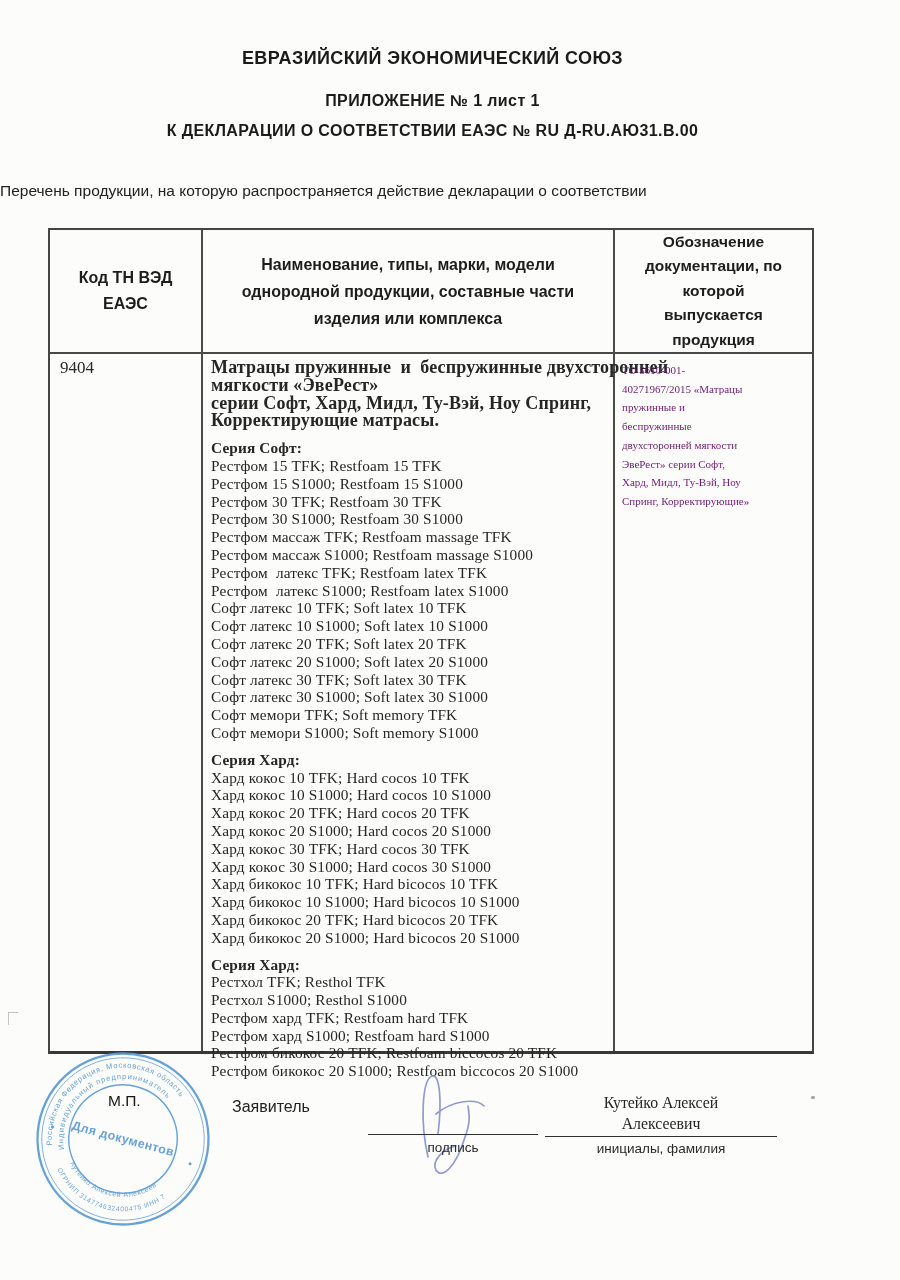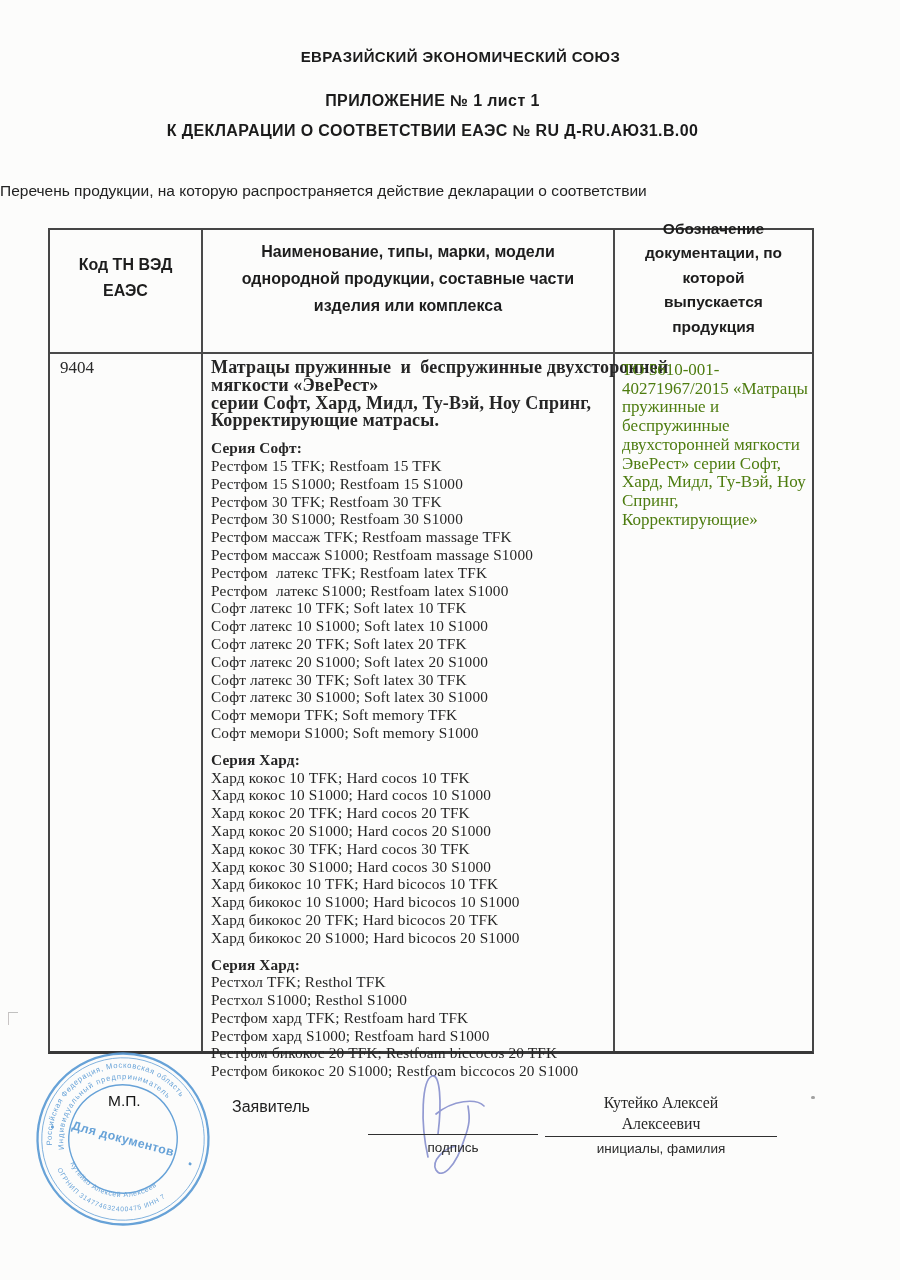--- a/index.html
+++ b/index.html
@@ -1,40 +1,40 @@
 <!DOCTYPE html>
 <html><head>
 <meta charset="utf-8">
 <style>
   html,body{margin:0;padding:0;}
   body{width:900px;height:1280px;background:#f4f4f2;font-family:"Liberation Sans",sans-serif;}
   .page{position:relative;width:900px;height:1280px;background:#fcfcfb;overflow:hidden;color:#1c1c1c;}
   
   .hwrap{position:absolute;left:0;top:0;width:865px;}
   .hdr{position:absolute;width:100%;text-align:center;font-weight:bold;color:#1b1b1b;letter-spacing:.4px;}
-  .t1{top:48px;font-size:15px;margin-left:28px;}
+  .t1{top:48px;font-size:18px;}
   .t2{top:92px;font-size:16px;}
   .t3{top:122px;font-size:16px;}
   .sub{position:absolute;top:182px;width:100%;text-align:left;font-size:15.5px;color:#222;}
   
   .tbl{position:absolute;left:48px;top:228px;width:766px;height:826px;border:2px solid #454545;border-bottom:3px solid #383838;box-sizing:border-box;}
   .vline{position:absolute;top:0;bottom:0;width:1.6px;background:#4a4a4a;}
   .v1{left:151px;}
   .v2{left:563px;}
   .hsep{position:absolute;left:0;right:0;top:122px;height:1.8px;background:#4a4a4a;}
-  .hcell{position:absolute;top:0;height:96px;display:flex;flex-direction:column;align-items:center;justify-content:center;font-weight:bold;font-size:16px;color:#1d1d1d;text-align:center;}
+  .hcell{position:absolute;top:13px;height:96px;display:flex;flex-direction:column;align-items:center;justify-content:center;font-weight:bold;font-size:16px;color:#1d1d1d;text-align:center;}
   .hc1{left:0;width:151px;line-height:26px;}
   .hc2{left:153px;width:410px;line-height:27px;align-items:center;}
   .hc3{left:565px;width:197px;line-height:24.5px;font-size:15.5px;}
   .code{position:absolute;left:10px;top:128px;font-family:"Liberation Serif",serif;font-size:17px;color:#2a2a2a;}
   .plist{position:absolute;left:161px;top:129px;width:398px;}
   .pline{white-space:pre;font-family:"Liberation Serif",serif;font-size:15.3px;line-height:17.8px;color:#262626;letter-spacing:.15px;}
   .pline.bi{font-weight:bold;font-size:18px;}
   .pline.b{font-weight:bold;margin-top:9px;}
-  .doc-text{position:absolute;left:572px;top:131px;width:188px;font-family:"Liberation Serif",serif;font-size:17px;line-height:18.7px;color:#4d7c0f;white-space:pre-line;}
+  .doc-text{position:absolute;left:572px;top:131px;width:188px;font-family:"Liberation Serif",serif;font-size:11px;line-height:18.7px;color:#701a75;white-space:pre-line;}
   
   .mp{position:absolute;left:108px;top:1092px;font-size:15.5px;color:#161616;z-index:5;}
   .applicant{position:absolute;left:232px;top:1098px;font-size:16px;color:#222;}
   .sigline{position:absolute;left:368px;top:1134px;width:170px;border-top:1.6px solid #303030;}
   .sigcap{position:absolute;left:368px;top:1140px;width:170px;text-align:center;font-size:13.5px;color:#2a2a2a;}
   .nameblk{position:absolute;left:545px;top:1092px;width:232px;text-align:center;font-family:"Liberation Serif",serif;font-size:15.8px;line-height:21px;color:#262626;}
   .nameline{position:absolute;left:545px;top:1136px;width:232px;border-top:1.6px solid #303030;}
   .namecap{position:absolute;left:545px;top:1141px;width:232px;text-align:center;font-size:13.5px;color:#2a2a2a;}
   .stamp{position:absolute;left:28px;top:1044px;width:190px;height:190px;transform:rotate(15deg);opacity:.92;}
   .signature{position:absolute;left:398px;top:1062px;width:100px;height:130px;opacity:.85;}

